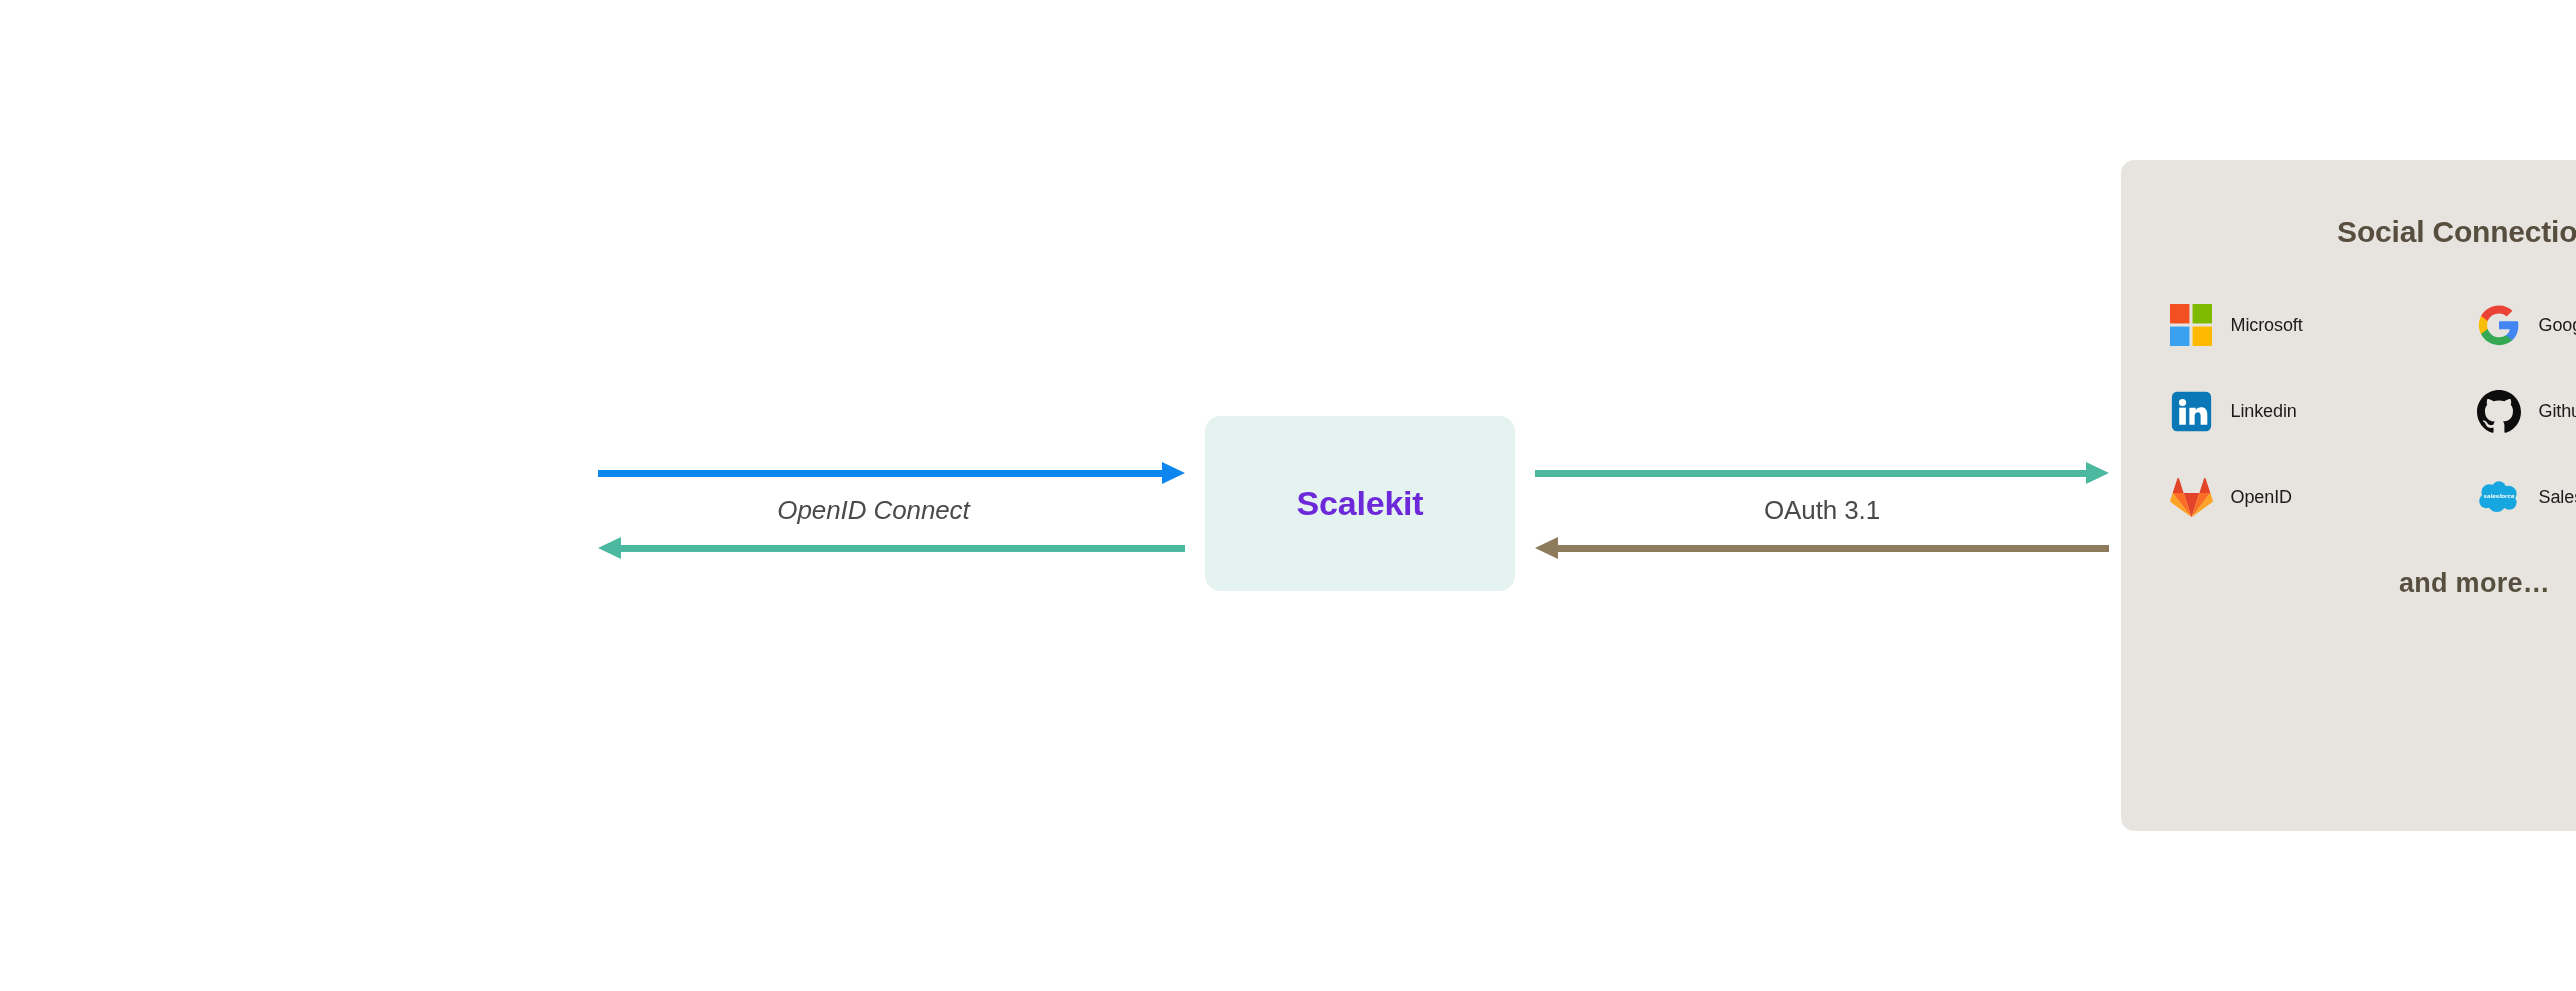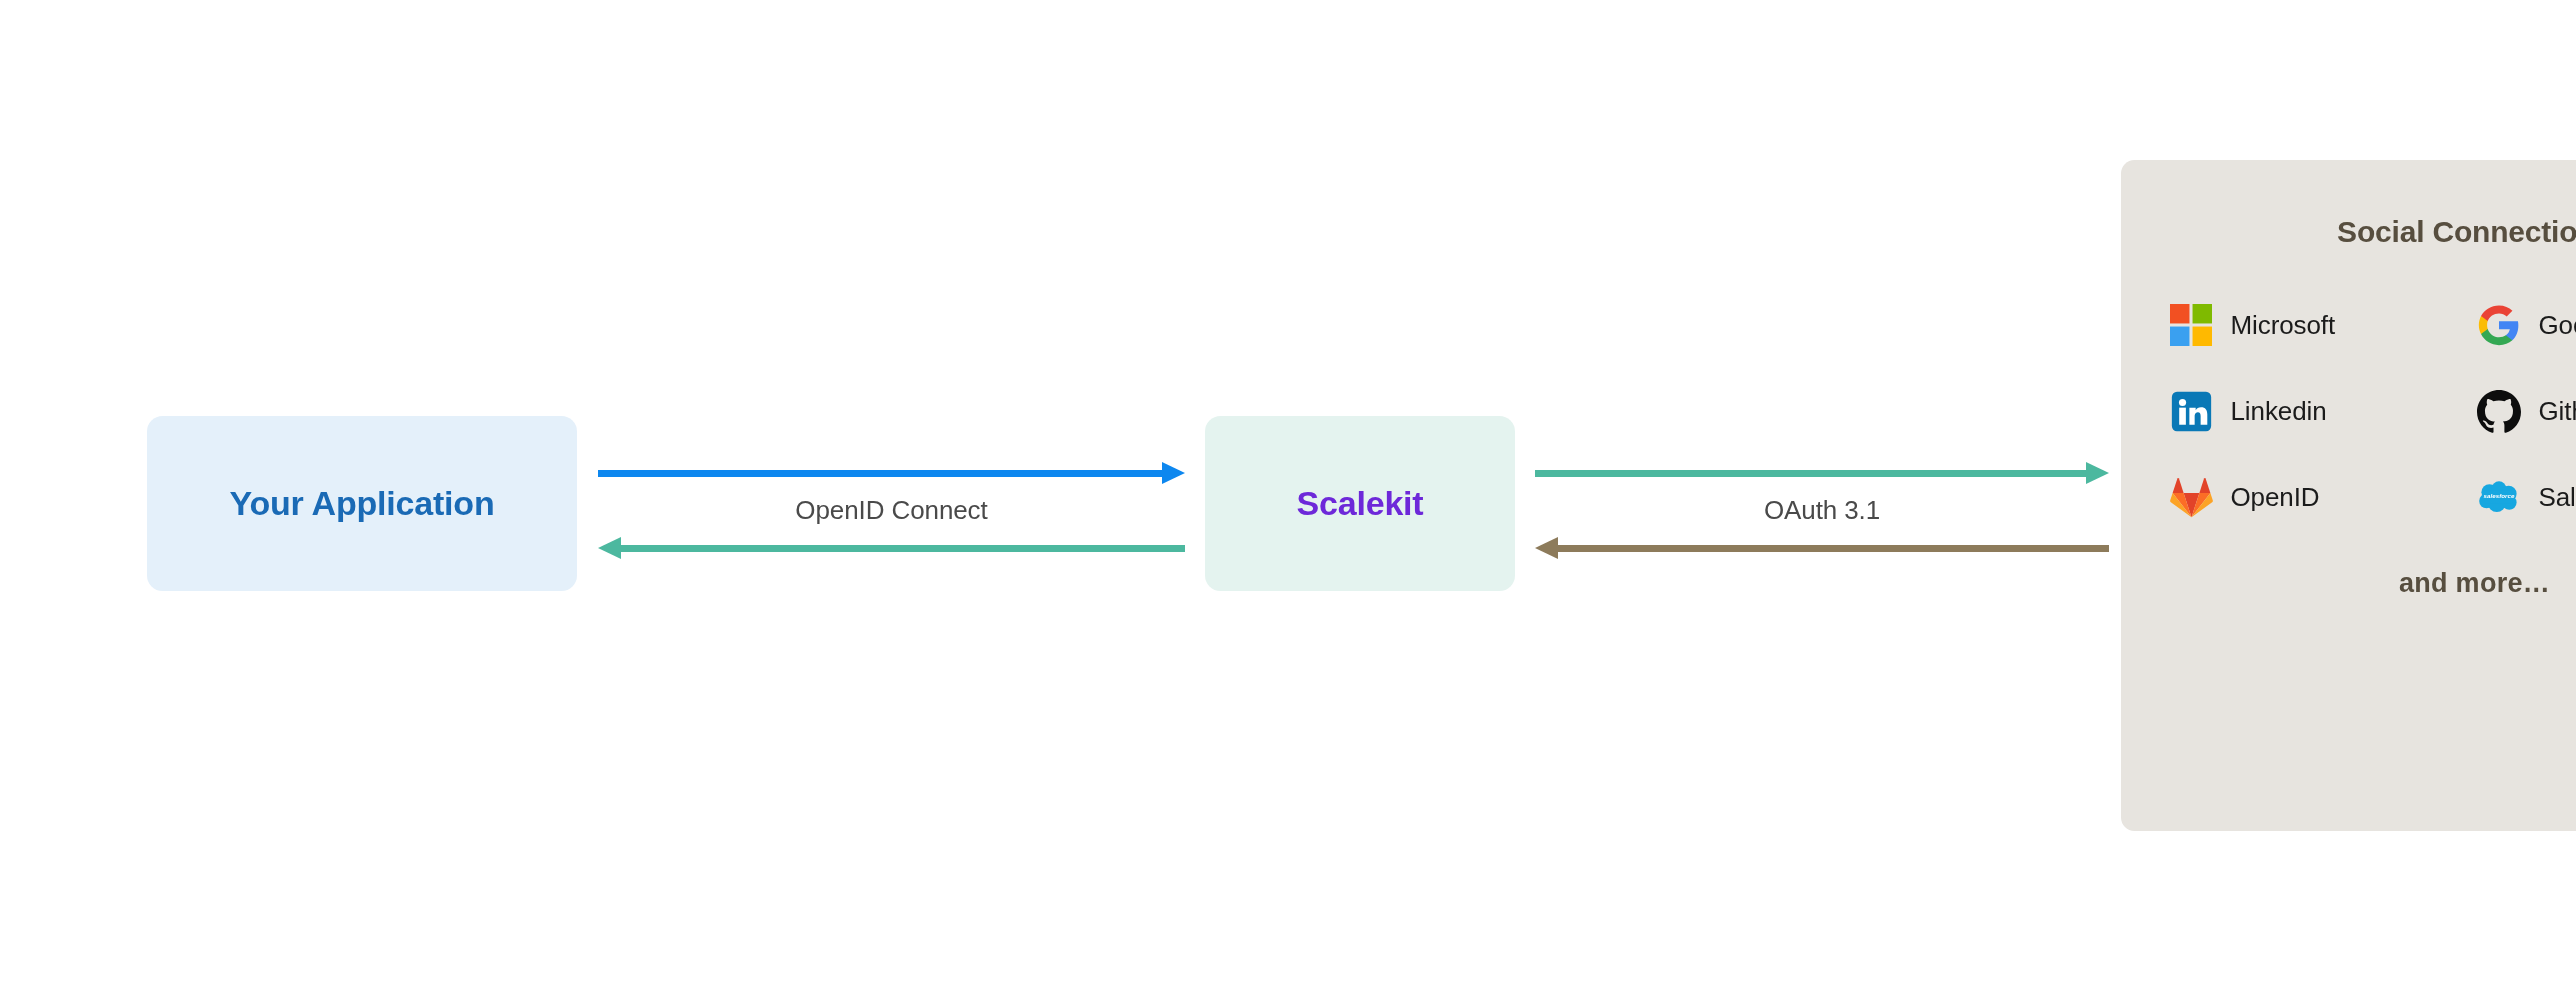--- a/index.html
+++ b/index.html
@@ -100,21 +100,21 @@
   #arrow-oauth-response .head  { left: 0; border-right-color: #8d7b5b; }
 
   .arrow-label {
     position: absolute;
     font-size: 26px;
     color: #4a4a4a;
     white-space: nowrap;
     text-align: center;
     letter-spacing: -0.1px;
   }
-  #label-oidc  { left: 598px; top: 495px; width: 587px; }
+  #label-oidc  { left: 580px; top: 495px; width: 587px; font-style: italic; }
   #label-oauth { left: 1535px; top: 495px; width: 574px; }
 
   
   #social-panel {
     position: absolute;
     left: 2121px;
     top: 160px;
     width: 707px;
     height: 671px;
     background: #e7e4df;
@@ -145,42 +145,39 @@
   .provider-logo {
     width: 44px;
     height: 44px;
     flex: 0 0 44px;
     display: flex;
     align-items: center;
     justify-content: center;
   }
   .provider-logo svg { display: block; }
   .provider-name {
-    font-size: 26px;
+    font-size: 18px;
     color: #1b1b1b;
     white-space: nowrap;
     letter-spacing: -0.1px;
   }
   #social-more {
     margin-top: 40px;
     text-align: center;
     font-size: 27px;
     font-weight: bold;
     color: #574e3f;
     letter-spacing: 0.3px;
   }
 </style>
 </head>
 <body>
 
 <div id="stage">
 
-  <div class="node" id="app-node">
-    <span class="node-label">Your Application</span>
-  </div>
 
   <div class="node" id="scalekit-node">
     <span class="node-label">Scalekit</span>
   </div>
 
   <div class="arrow right" id="arrow-oidc-request">
     <div class="shaft"></div>
     <div class="head"></div>
   </div>
   <div class="arrow left" id="arrow-oidc-response">

